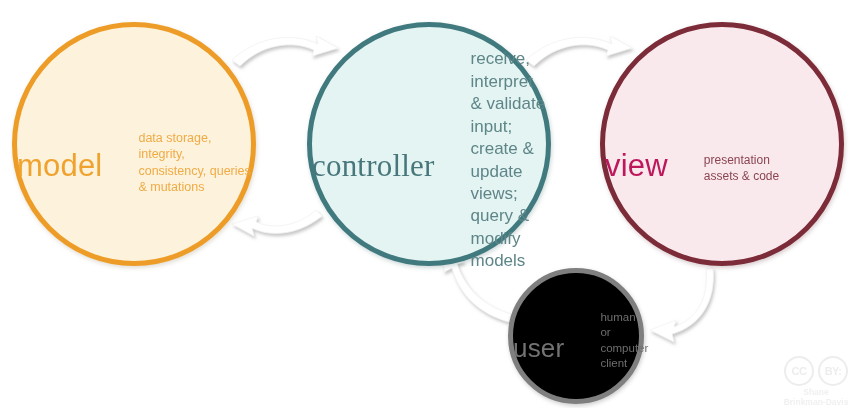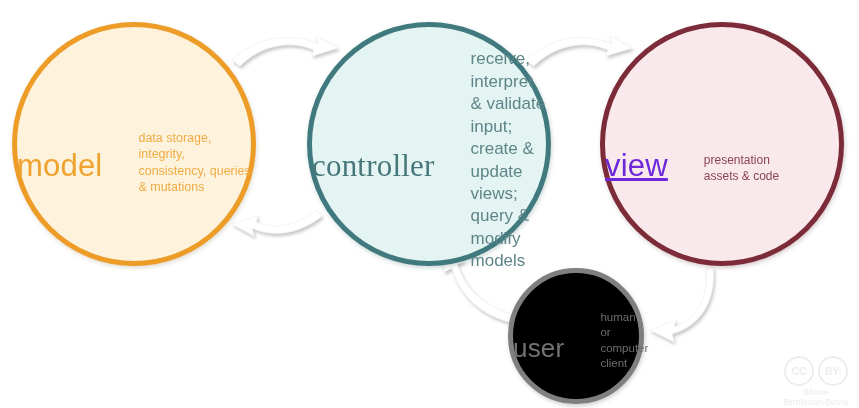--- a/index.html
+++ b/index.html
@@ -94,22 +94,21 @@
     top: 22px;
     width: 244px;
     height: 244px;
     border: 5px solid #7c2b39;
     background: #fae9ec;
     box-shadow: 1px 2px 4px rgba(100,50,60,0.25);
   }
   #node-view .title {
     margin-top: 42px;
     font-size: 31px;
-    color: #6d28d9;
-    text-decoration: underline;
+    color: #be185d;
   }
   #node-view .desc {
     margin-top: 50px;
     font-size: 12px;
     color: #8a4452;
   }
 
   
   #node-user {
     left: 508px;

